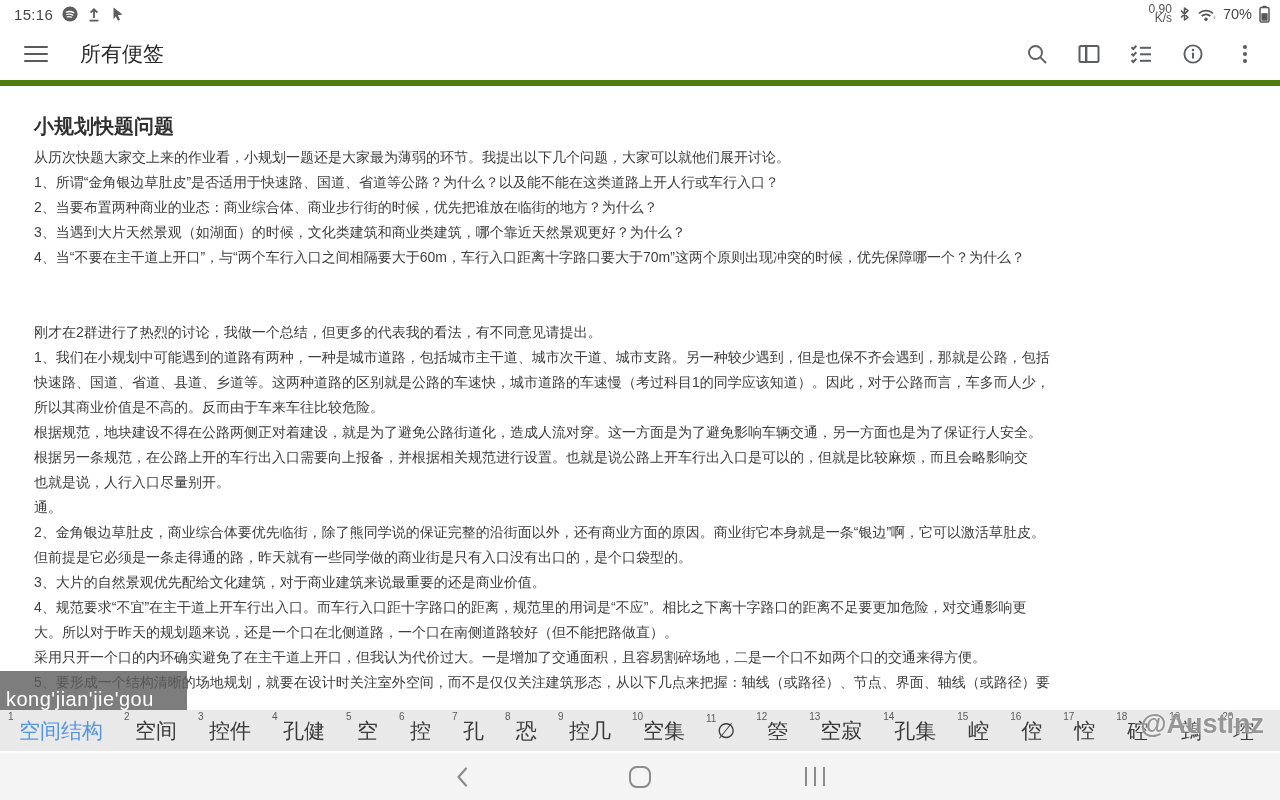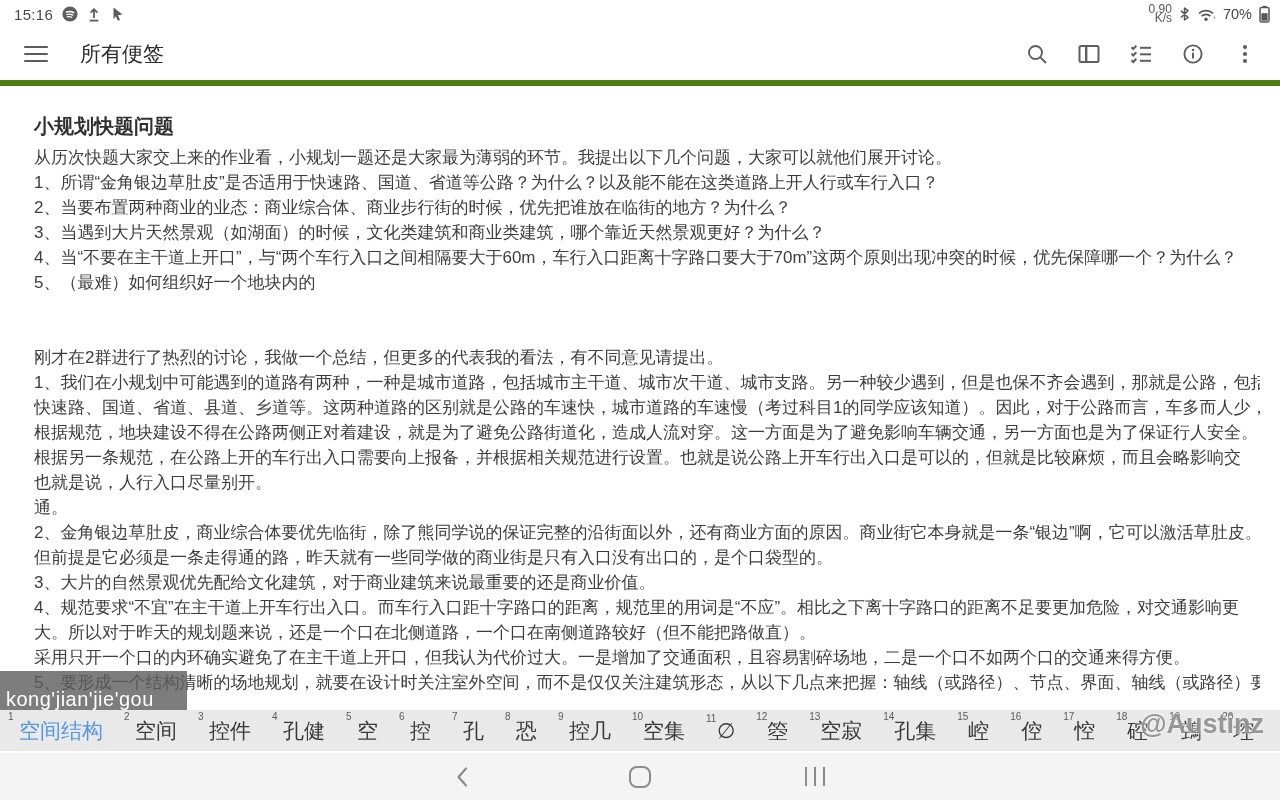--- a/index.html
+++ b/index.html
@@ -23,21 +23,21 @@
   .hamburger { width:24px; display:flex; flex-direction:column; gap:4.5px; cursor:pointer; }
   .hamburger span { display:block; height:2.4px; background:#5a5a5a; border-radius:1px; }
   .tb-title { margin-left:32px; font-size:21px; color:#2b2b2b; }
   .tb-actions { margin-left:auto; display:flex; align-items:center; gap:26px; padding-right:4px; }
   .tb-btn { width:26px; height:26px; display:flex; align-items:center; justify-content:center; cursor:pointer; }
 
   
   .content { position:absolute; top:87px; left:0; right:0; height:623px; overflow:hidden;
     padding:26px 20px 0 20px; background:#fff;margin-left:14px; }
   .note-title { font-size:20px; line-height:26px; font-weight:bold; color:#303030; margin-bottom:6px; }
-  .line { font-size:17px; line-height:25px; height:25px; white-space:pre; overflow:hidden; color:#3d3d3d; }
+  .line { font-size:14px; line-height:25px; height:25px; white-space:pre; overflow:hidden; color:#3d3d3d; }
 
   
   .ime-compose { position:absolute; left:0; top:671px; width:187px; height:43px;
     background:rgba(92,92,92,0.80); color:#fff; font-size:20px; letter-spacing:.5px;
     display:flex; align-items:flex-end; padding:0 6px 3px 6px; z-index:5; }
 
   
   .cand-bar { position:absolute; left:0; top:710px; width:1280px; height:41px; background:#e9e9e9;
     display:flex; align-items:center; padding:0 8px; gap:21px; overflow:hidden; z-index:6; }
   .cand { position:relative; padding-left:11px; font-size:21px; color:#3a3a3a; cursor:pointer;
@@ -173,26 +173,26 @@
   </div>
 
   <div class="content">
     <div class="note-title">小规划快题问题</div>
     <div>
         <div class="line">从历次快题大家交上来的作业看，小规划一题还是大家最为薄弱的环节。我提出以下几个问题，大家可以就他们展开讨论。</div>
         <div class="line">1、所谓“金角银边草肚皮”是否适用于快速路、国道、省道等公路？为什么？以及能不能在这类道路上开人行或车行入口？</div>
         <div class="line">2、当要布置两种商业的业态：商业综合体、商业步行街的时候，优先把谁放在临街的地方？为什么？</div>
         <div class="line">3、当遇到大片天然景观（如湖面）的时候，文化类建筑和商业类建筑，哪个靠近天然景观更好？为什么？</div>
         <div class="line">4、当“不要在主干道上开口”，与“两个车行入口之间相隔要大于60m，车行入口距离十字路口要大于70m”这两个原则出现冲突的时候，优先保障哪一个？为什么？</div>
-        <div class="line">5、（最难）如何组织好一个地块内的</div>
         <div class="line">&nbsp;</div>
         <div class="line">&nbsp;</div>
         <div class="line">刚才在2群进行了热烈的讨论，我做一个总结，但更多的代表我的看法，有不同意见请提出。</div>
         <div class="line">1、我们在小规划中可能遇到的道路有两种，一种是城市道路，包括城市主干道、城市次干道、城市支路。另一种较少遇到，但是也保不齐会遇到，那就是公路，包括</div>
         <div class="line">快速路、国道、省道、县道、乡道等。这两种道路的区别就是公路的车速快，城市道路的车速慢（考过科目1的同学应该知道）。因此，对于公路而言，车多而人少，</div>
+        <div class="line">所以其商业价值是不高的。反而由于车来车往比较危险。</div>
         <div class="line">根据规范，地块建设不得在公路两侧正对着建设，就是为了避免公路街道化，造成人流对穿。这一方面是为了避免影响车辆交通，另一方面也是为了保证行人安全。</div>
         <div class="line">根据另一条规范，在公路上开的车行出入口需要向上报备，并根据相关规范进行设置。也就是说公路上开车行出入口是可以的，但就是比较麻烦，而且会略影响交</div>
         <div class="line">也就是说，人行入口尽量别开。</div>
         <div class="line">通。</div>
         <div class="line">2、金角银边草肚皮，商业综合体要优先临街，除了熊同学说的保证完整的沿街面以外，还有商业方面的原因。商业街它本身就是一条“银边”啊，它可以激活草肚皮。</div>
         <div class="line">但前提是它必须是一条走得通的路，昨天就有一些同学做的商业街是只有入口没有出口的，是个口袋型的。</div>
         <div class="line">3、大片的自然景观优先配给文化建筑，对于商业建筑来说最重要的还是商业价值。</div>
         <div class="line">4、规范要求“不宜”在主干道上开车行出入口。而车行入口距十字路口的距离，规范里的用词是“不应”。相比之下离十字路口的距离不足要更加危险，对交通影响更</div>
         <div class="line">大。所以对于昨天的规划题来说，还是一个口在北侧道路，一个口在南侧道路较好（但不能把路做直）。</div>
         <div class="line">采用只开一个口的内环确实避免了在主干道上开口，但我认为代价过大。一是增加了交通面积，且容易割碎场地，二是一个口不如两个口的交通来得方便。</div>

